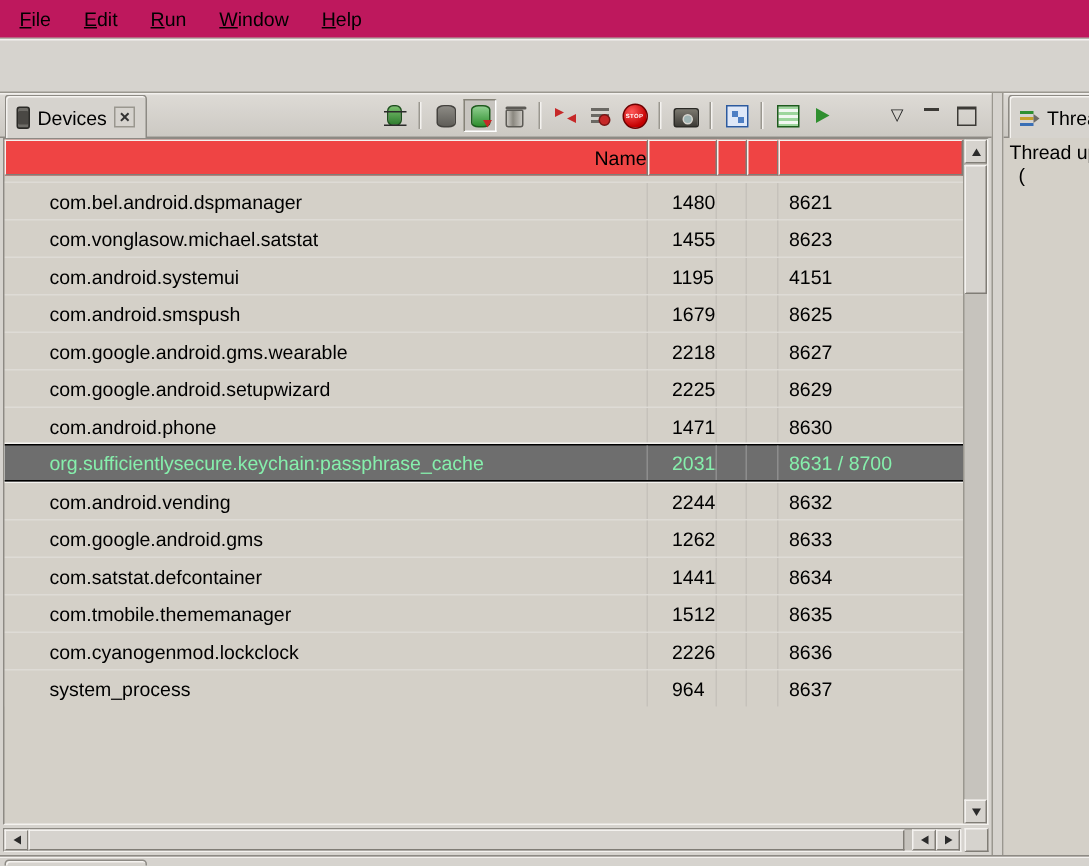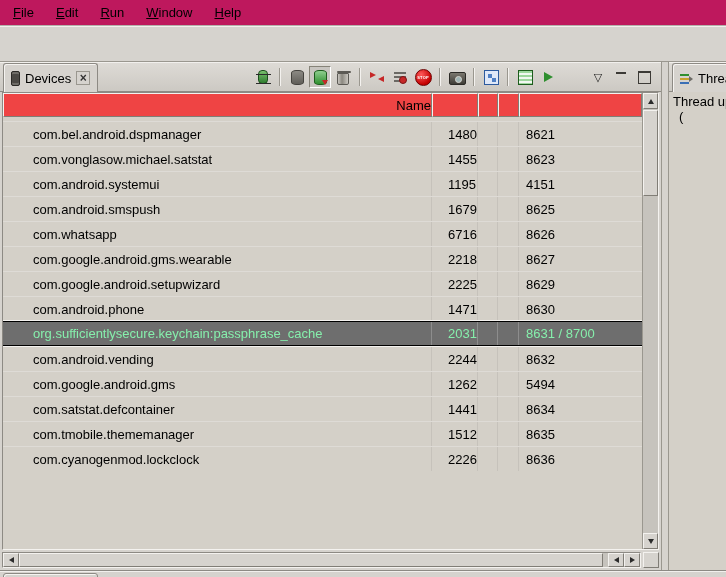--- a/index.html
+++ b/index.html
@@ -249,27 +249,20 @@
               <div class="cell c-port">4151</div>
             </div>
             <div class="trow">
               <div class="cell c-name">com.android.smspush</div>
               <div class="cell c-pid">1679</div>
               <div class="cell c-a"></div>
               <div class="cell c-b"></div>
               <div class="cell c-port">8625</div>
             </div>
             <div class="trow">
-              <div class="cell c-name">com.whatsapp</div>
-              <div class="cell c-pid">6716</div>
-              <div class="cell c-a"></div>
-              <div class="cell c-b"></div>
-              <div class="cell c-port">8626</div>
-            </div>
-            <div class="trow">
               <div class="cell c-name">com.google.android.gms.wearable</div>
               <div class="cell c-pid">22185</div>
               <div class="cell c-a"></div>
               <div class="cell c-b"></div>
               <div class="cell c-port">8627</div>
             </div>
             <div class="trow">
               <div class="cell c-name">com.google.android.setupwizard</div>
               <div class="cell c-pid">22250</div>
               <div class="cell c-a"></div>
@@ -295,21 +288,21 @@
               <div class="cell c-pid">22440</div>
               <div class="cell c-a"></div>
               <div class="cell c-b"></div>
               <div class="cell c-port">8632</div>
             </div>
             <div class="trow">
               <div class="cell c-name">com.google.android.gms</div>
               <div class="cell c-pid">12623</div>
               <div class="cell c-a"></div>
               <div class="cell c-b"></div>
-              <div class="cell c-port">5494</div>
+              <div class="cell c-port">8633</div>
             </div>
             <div class="trow">
               <div class="cell c-name">com.satstat.defcontainer</div>
               <div class="cell c-pid">14411</div>
               <div class="cell c-a"></div>
               <div class="cell c-b"></div>
               <div class="cell c-port">8634</div>
             </div>
             <div class="trow">
               <div class="cell c-name">com.tmobile.thememanager</div>
@@ -317,20 +310,27 @@
               <div class="cell c-a"></div>
               <div class="cell c-b"></div>
               <div class="cell c-port">8635</div>
             </div>
             <div class="trow">
               <div class="cell c-name">com.cyanogenmod.lockclock</div>
               <div class="cell c-pid">22265</div>
               <div class="cell c-a"></div>
               <div class="cell c-b"></div>
               <div class="cell c-port">8636</div>
+            </div>
+            <div class="trow">
+              <div class="cell c-name">system_process</div>
+              <div class="cell c-pid">964</div>
+              <div class="cell c-a"></div>
+              <div class="cell c-b"></div>
+              <div class="cell c-port">8637</div>
             </div>
           </div>
         <div class="vscroll">
           <div class="vs-btn vs-up">
             <span class="arr arr-up"></span>
           </div>
           <div class="vs-thumb"></div>
           <div class="vs-btn vs-down">
             <span class="arr arr-down"></span>
           </div>

